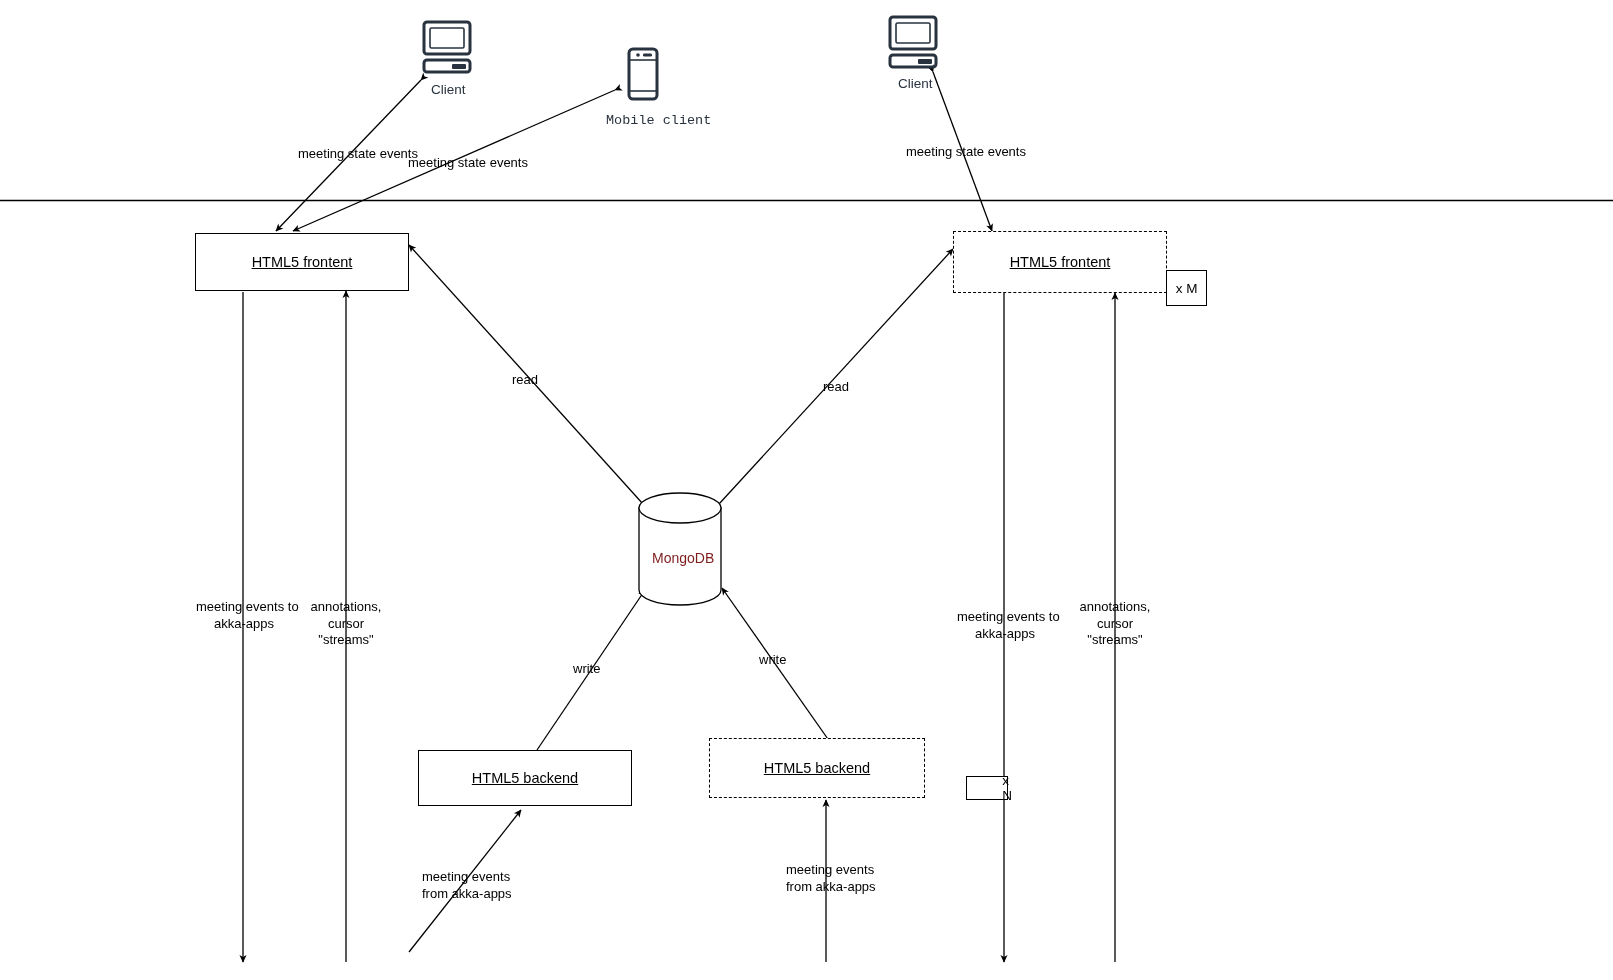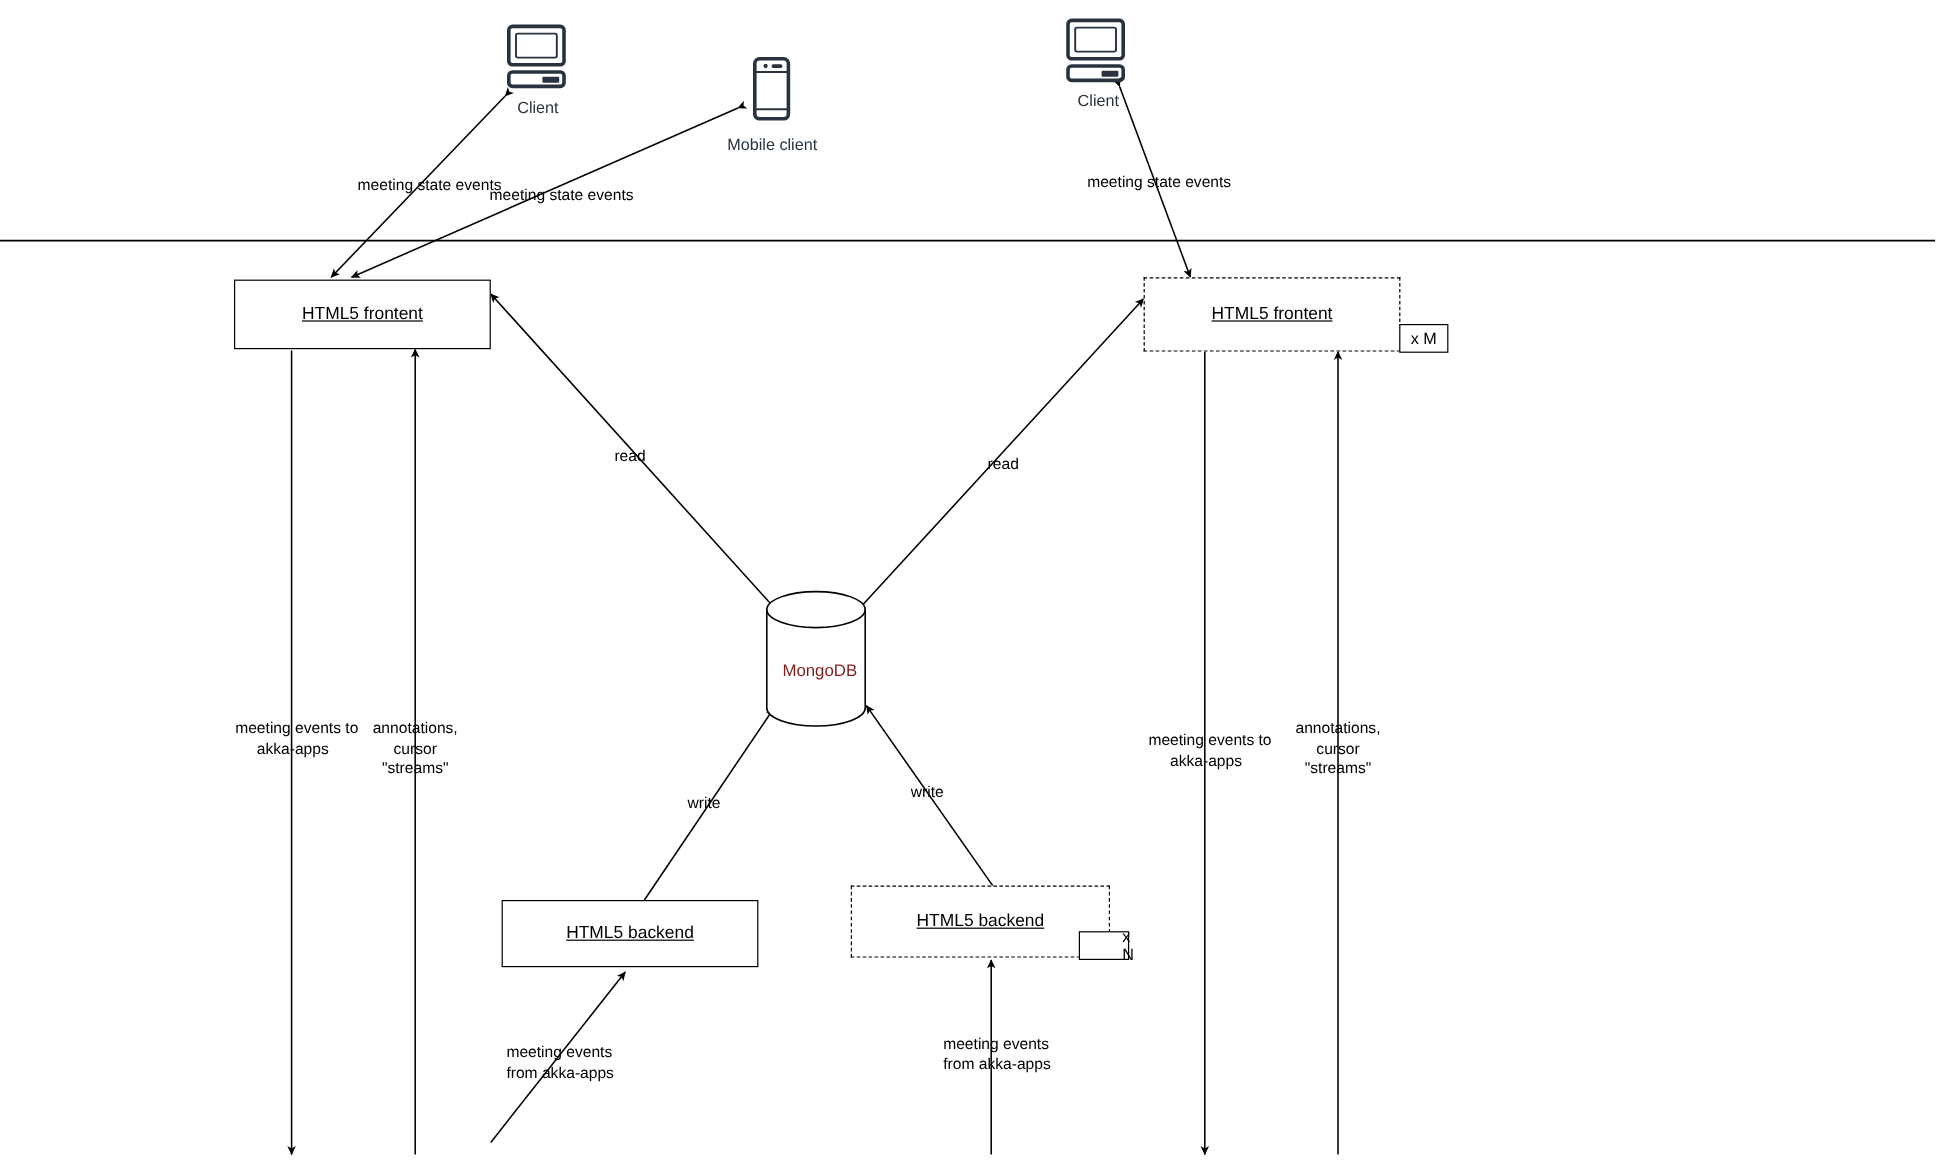--- a/index.html
+++ b/index.html
@@ -145,40 +145,40 @@
 
     <g transform="translate(888,3)" stroke="#29333f" fill="none">
       <rect x="2" y="2" width="46" height="32" rx="3" stroke-width="3"></rect>
       <rect x="8" y="8" width="34" height="20" rx="1.5" stroke-width="1.6"></rect>
       <rect x="2" y="40" width="46" height="12" rx="3" stroke-width="3"></rect>
       <rect x="30" y="44" width="14" height="5" rx="1" fill="#29333f" stroke="none"></rect>
     </g>
   </svg>
 
   <div class="icon-label" style="left:431px; top:70px;">Client</div>
-  <div class="icon-label" style="left:606px; top:101px;">Mobile client</div>
+  <div class="icon-label" style="left:606px; top:101px;font-family:Liberation Mono, monospace;">Mobile client</div>
   <div class="icon-label" style="left:898px; top:64px;">Client</div>
 
   <div class="node solid" style="left:195px; top:221px; width:214px; height:58px;">
     <span>HTML5 frontent</span>
   </div>
 
   <div class="node dashed" style="left:953px; top:219px; width:214px; height:62px;">
     <span>HTML5 frontent</span>
   </div>
-  <div class="badge" style="left:1166px; top:258px; width:41px; height:24px;">x M</div>
+  <div class="badge" style="left:1166px; top:258px; width:41px; height:36px;">x M</div>
 
   <div class="node solid" style="left:418px; top:738px; width:214px; height:56px;">
     <span>HTML5 backend</span>
   </div>
 
   <div class="node dashed" style="left:709px; top:726px; width:216px; height:60px;">
     <span>HTML5 backend</span>
   </div>
-  <div class="badge" style="left:899px; top:764px; width:39px; height:24px;padding-left:40px;">x N</div>
+  <div class="badge" style="left:966px; top:764px; width:39px; height:24px;padding-left:40px;">x N</div>
 
   <div class="db-label" style="left:652px; top:538px;">MongoDB</div>
 
   <div class="edge-label" style="left:298px; top:134px;">meeting state events</div>
 
   <div class="edge-label" style="left:408px; top:143px;">meeting state events</div>
 
   <div class="edge-label" style="left:906px; top:132px;">meeting state events</div>
 
   <div class="edge-label" style="left:512px; top:360px;">read</div>

